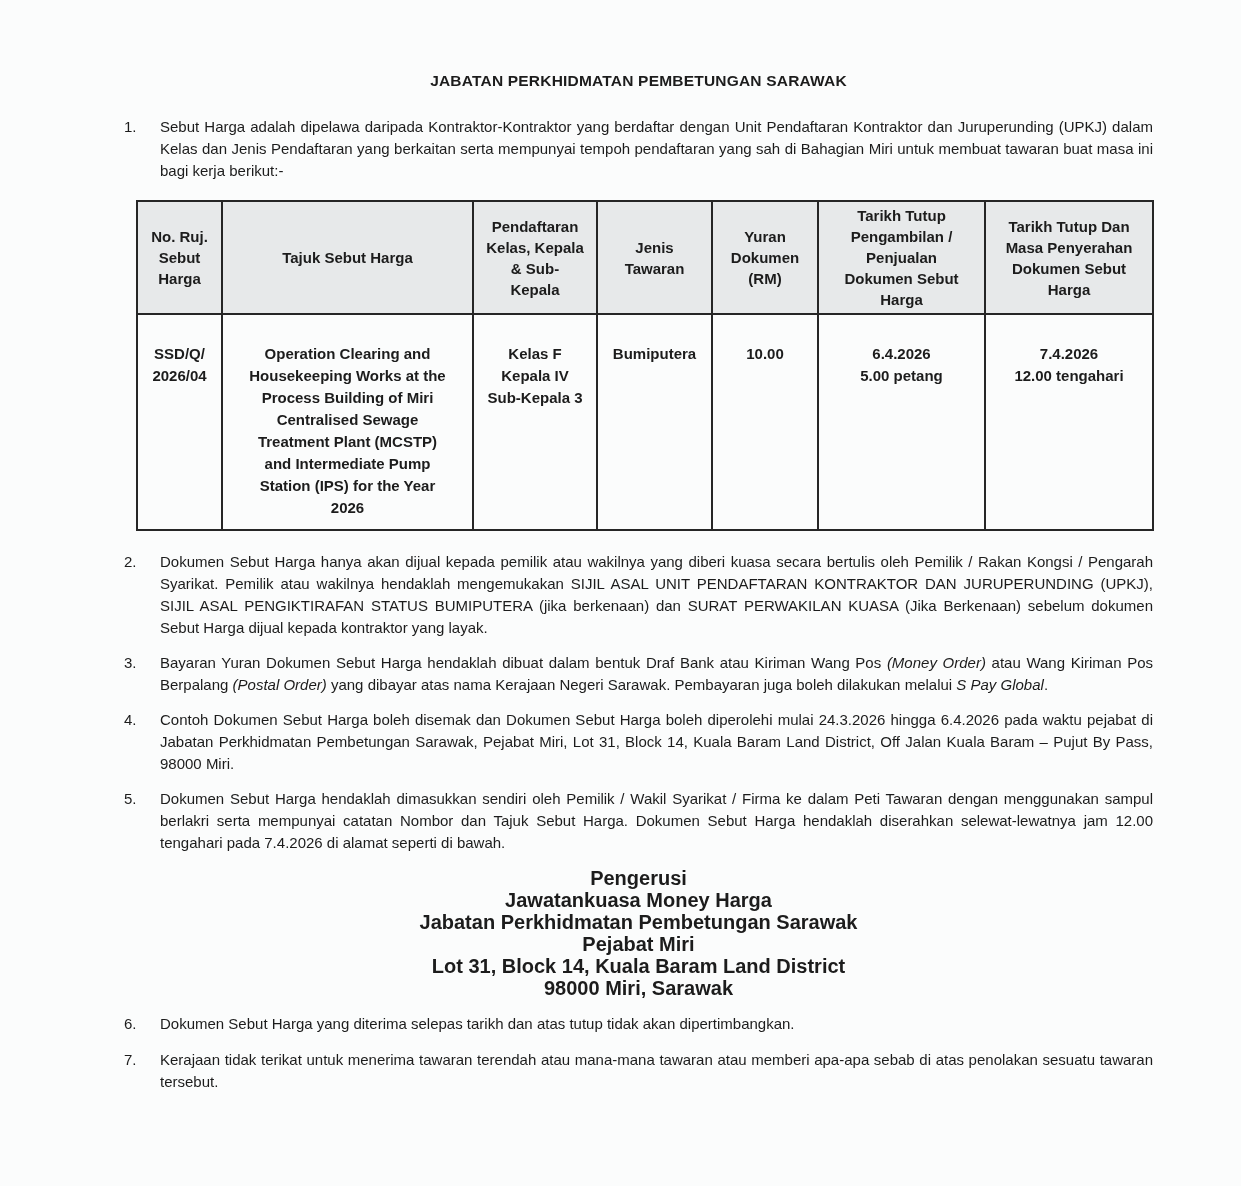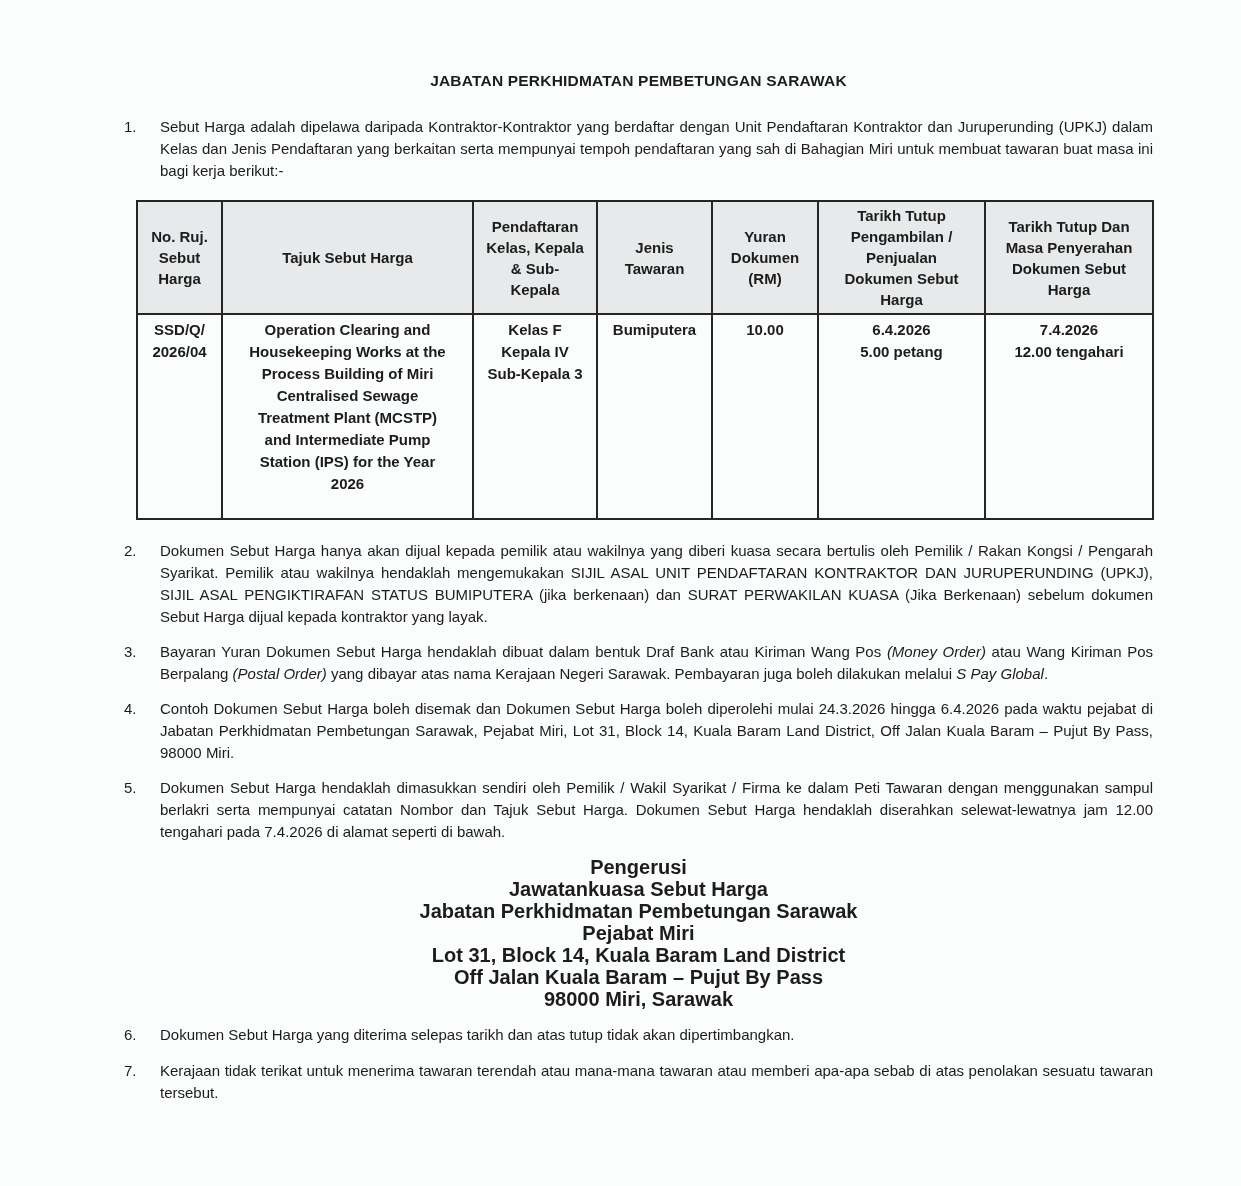--- a/index.html
+++ b/index.html
@@ -65,21 +65,21 @@
     background: #e7e9ea;
     vertical-align: middle;
     line-height: 21px;
     padding: 3px 4px;
     height: 108px;
   }
   table.quote td {
     background: #fbfcfc;
     vertical-align: top;
     line-height: 22px;
-    padding: 4px 6px 10px;
+    padding: 28px 6px 10px;
     height: 205px;
     margin-left: 36px;
   }
 
   .address {
     margin-top: 13px;
     text-align: center;
     font-weight: 700;
     font-size: 20px;
     line-height: 22px;
@@ -173,25 +173,24 @@
     <div class="txt"><span>Contoh Dokumen Sebut Harga boleh disemak dan Dokumen Sebut Harga boleh diperolehi mulai </span><span class="b">24.3.2026</span><span> hingga </span><span class="b">6.4.2026</span><span> pada waktu pejabat di </span><span class="b">Jabatan Perkhidmatan Pembetungan Sarawak, Pejabat Miri, Lot 31, Block 14, Kuala Baram Land District, Off Jalan Kuala Baram – Pujut By Pass, 98000 Miri.</span></div>
   </div>
 
   <div class="clause mt-std">
     <div class="num">5.</div>
     <div class="txt"><span>Dokumen Sebut Harga hendaklah dimasukkan sendiri oleh Pemilik / Wakil Syarikat / Firma ke dalam Peti Tawaran dengan menggunakan </span><span class="b">sampul berlakri</span><span> serta mempunyai catatan </span><span class="b">Nombor</span><span> dan </span><span class="b">Tajuk Sebut Harga</span><span>. Dokumen Sebut Harga hendaklah diserahkan selewat-lewatnya </span><span class="b">jam 12.00 tengahari</span><span> pada </span><span class="b">7.4.2026</span><span> di alamat seperti di bawah.</span></div>
   </div>
 
   <div class="address">
     <div>Pengerusi</div>
-    <div>Jawatankuasa Sebut Harga</div>
+    <div>Jawatankuasa Money Harga</div>
     <div>Jabatan Perkhidmatan Pembetungan Sarawak</div>
     <div>Pejabat Miri</div>
     <div>Lot 31, Block 14, Kuala Baram Land District</div>
-    <div>Off Jalan Kuala Baram – Pujut By Pass</div>
     <div>98000 Miri, Sarawak</div>
   </div>
 
   <div class="clause mt-bottom">
     <div class="num">6.</div>
     <div class="txt"><span>Dokumen Sebut Harga yang diterima selepas tarikh dan atas tutup tidak akan dipertimbangkan.</span></div>
   </div>
 
   <div class="clause mt-bottom">
     <div class="num">7.</div>

